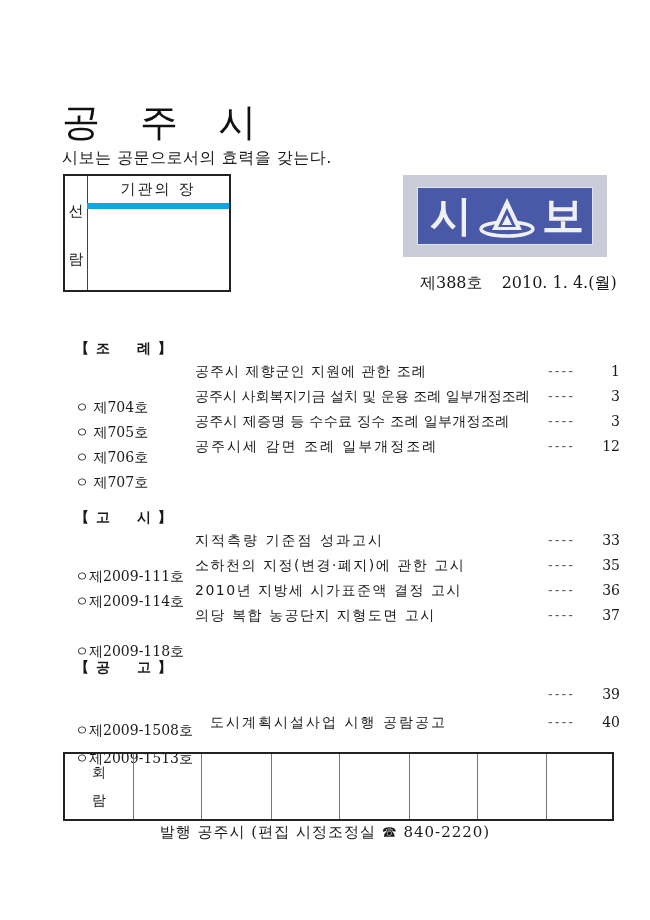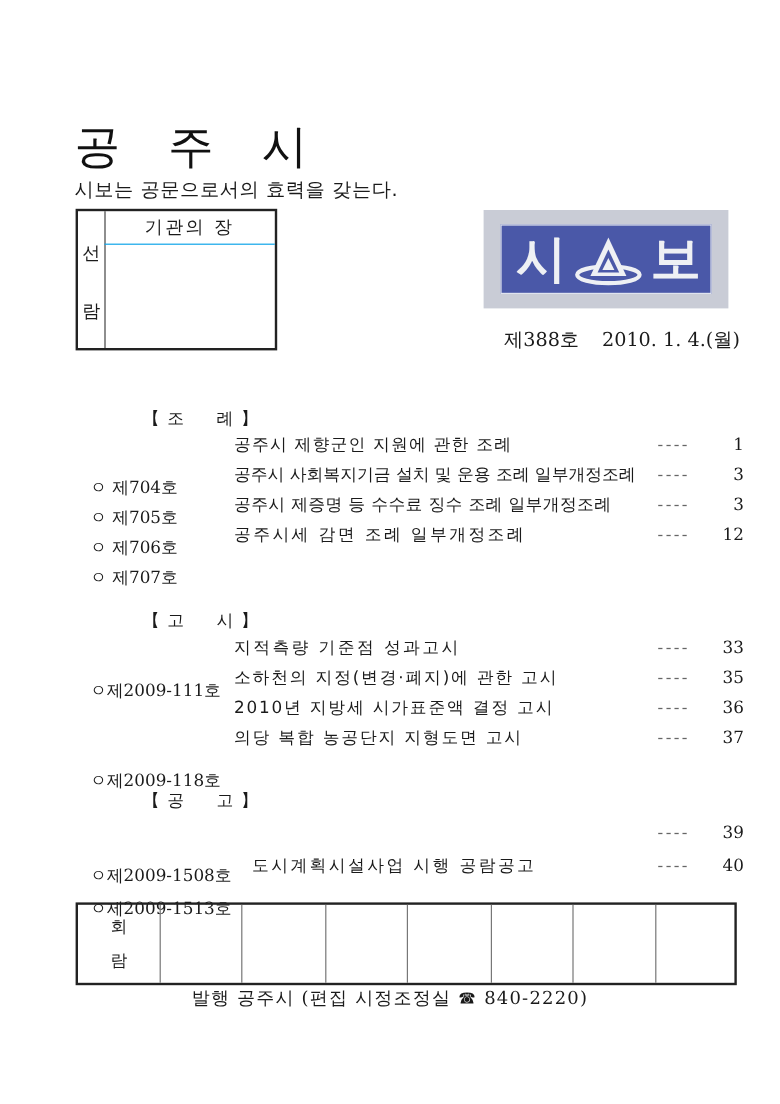--- a/index.html
+++ b/index.html
@@ -16,37 +16,37 @@
     left:62px; top:148px; font-size:16px; font-family:"DejaVu Sans", sans-serif; line-height:20px; letter-spacing:0.5px;text-align:right;
   }
   #contents-box {
     left:63px; top:174px; width:168px; height:118px; border:2px solid #222; box-sizing:border-box;
   }
   #contents-side {
     position:absolute; left:0; top:0; width:22px; height:100%; border-right:1px solid #444;
   }
   #contents-side span { position:absolute; left:0; width:22px; text-align:center; font-size:15px; font-family:"DejaVu Sans", sans-serif; }
   #contents-head {
-    position:absolute; left:22px; top:0; right:0; height:27px; border-bottom:1px solid #0ea5e9;
+    position:absolute; left:22px; top:0; right:0; height:27px; border-bottom:6px solid #0ea5e9;
     text-align:center; font-size:15px; line-height:26px; letter-spacing:2px; font-family:"DejaVu Sans", sans-serif;
   }
   #logo-outer {
     left:403px; top:175px; width:204px; height:82px; background:#c9ccd6;
   }
   #logo-inner {
     position:absolute; left:14px; top:12px; width:176px; height:58px; background:#4a58a8;
     border:1px solid #dfe3ee; box-sizing:border-box;
   }
   .logo-char { position:absolute; top:4px; font-size:42px; line-height:48px; color:#eef0f4; font-family:"DejaVu Sans", sans-serif; font-weight:bold; }
   #issue-line {
     left:420px; top:273px; font-size:16px; line-height:20px; white-space:nowrap;
   }
   #issue-line span { margin-right:14px; }
   .section-title {
-    position:absolute; left:75px; font-size:14px; font-weight:normal; letter-spacing:1px; font-family:"DejaVu Sans", sans-serif;margin-left:44px;
+    position:absolute; left:75px; font-size:14px; font-weight:bold; letter-spacing:1px; font-family:"DejaVu Sans", sans-serif;
   }
   .section-title .gap { display:inline-block; width:26px; }
   .row { position:absolute; left:75px; width:545px; height:22px; font-size:14px; line-height:22px; }
   .row .no { position:absolute; left:0; white-space:nowrap;margin-top:36px; }
   .row .ttl { position:absolute; white-space:nowrap; letter-spacing:1px; font-family:"DejaVu Sans", sans-serif; }
   .row .dash { position:absolute; left:473px; color:#666; letter-spacing:2px; }
   .row .pg { position:absolute; right:0; text-align:right; }
   #circ-table {
     left:63px; top:752px; width:551px; height:69px; border:2px solid #222; box-sizing:border-box; display:flex;
   }
@@ -116,20 +116,21 @@
 </div>
 
 <div class="section-title" style="top:509px">【 <span>고</span><span class="gap"></span><span>시</span> 】</div>
 <div class="row" style="top:529px">
   <span class="no">ㅇ제2009-111호</span>
   <span class="ttl" style="left:120px;letter-spacing:2px">지적측량 기준점 성과고시</span>
   <span class="dash">----</span>
   <span class="pg">33</span>
 </div>
 <div class="row" style="top:554px">
+  <span class="no">ㅇ제2009-114호</span>
   <span class="ttl" style="left:120px;letter-spacing:1.5px">소하천의 지정(변경·폐지)에 관한 고시</span>
   <span class="dash">----</span>
   <span class="pg">35</span>
 </div>
 <div class="row" style="top:579px">
   <span class="ttl" style="left:120px;letter-spacing:1.5px">2010년 지방세 시가표준액 결정 고시</span>
   <span class="dash">----</span>
   <span class="pg">36</span>
 </div>
 <div class="row" style="top:604px">

